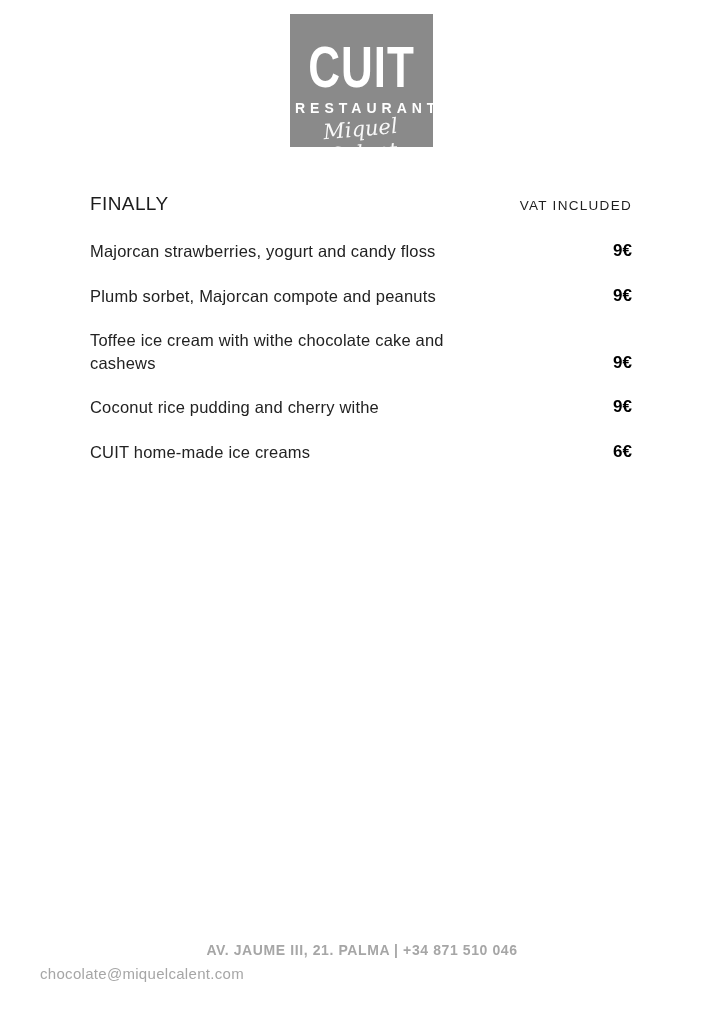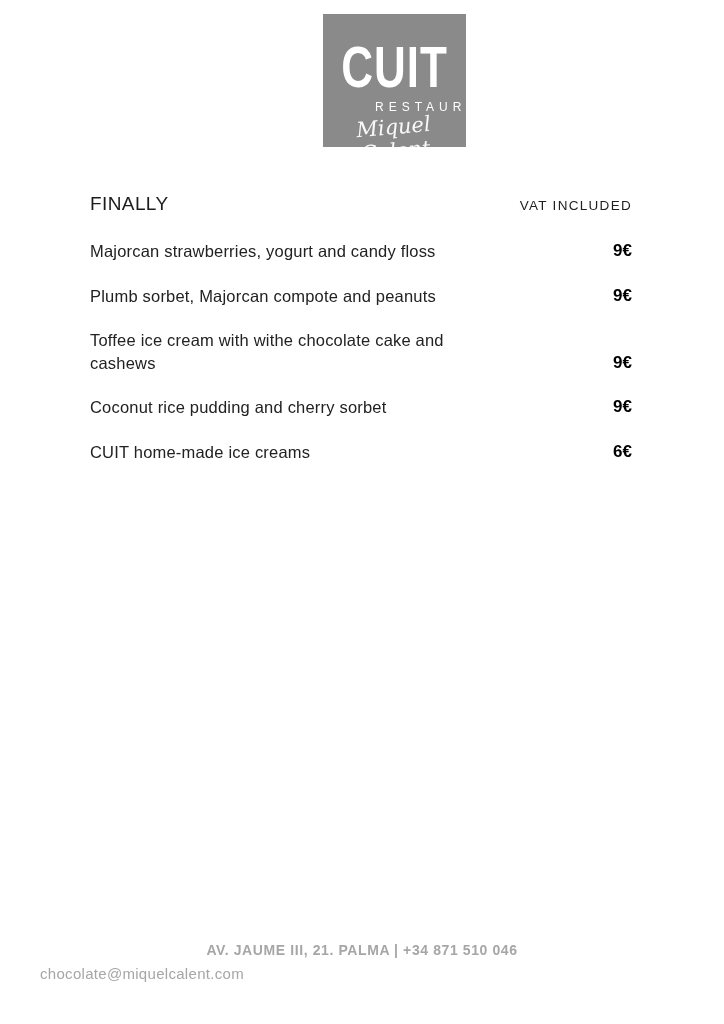--- a/index.html
+++ b/index.html
@@ -21,39 +21,37 @@
   .logo {
     position: absolute;
     left: 290px;
     top: 14px;
     width: 143px;
     height: 133px;
     background: #8a8a8a;
     color: #ffffff;
     text-align: center;
     user-select: none;
-    margin-left: 33px;
   }
   .logo-title {
     margin-top: 16px;
     height: 58px;
     line-height: 58px;
     font-size: 44px;
     font-weight: 700;
     letter-spacing: 1px;
     transform: scaleY(1.3);
     transform-origin: center top;
   }
   .logo-subtitle {
     margin-top: 12px;
-    font-size: 12px;
-    font-weight: 400;
+    font-size: 14px;
+    font-weight: 700;
     letter-spacing: 5px;
     text-indent: 5px; 
-    padding-left: 47px;
   }
   .logo-signature {
     margin-top: 1px;
     font-family: "DejaVu Serif", serif;
     font-style: italic;
     font-size: 21px;
     transform: rotate(-5deg);
     opacity: 0.95;
   }
 
@@ -161,21 +159,21 @@
     </div>
     <div class="item-row">
       <div class="item-name">Plumb sorbet, Majorcan compote and peanuts</div>
       <div class="item-price">9€</div>
     </div>
     <div class="item-row">
       <div class="item-name">Toffee ice cream with withe chocolate cake and cashews</div>
       <div class="item-price">9€</div>
     </div>
     <div class="item-row">
-      <div class="item-name">Coconut rice pudding and cherry sorbet</div>
+      <div class="item-name">Coconut rice pudding and cherry withe</div>
       <div class="item-price">9€</div>
     </div>
     <div class="item-row">
       <div class="item-name">CUIT home-made ice creams</div>
       <div class="item-price">6€</div>
     </div>
   </div>
 
   <footer>
     <div class="footer-address">AV. JAUME III, 21. PALMA | +34 871 510 046</div>

